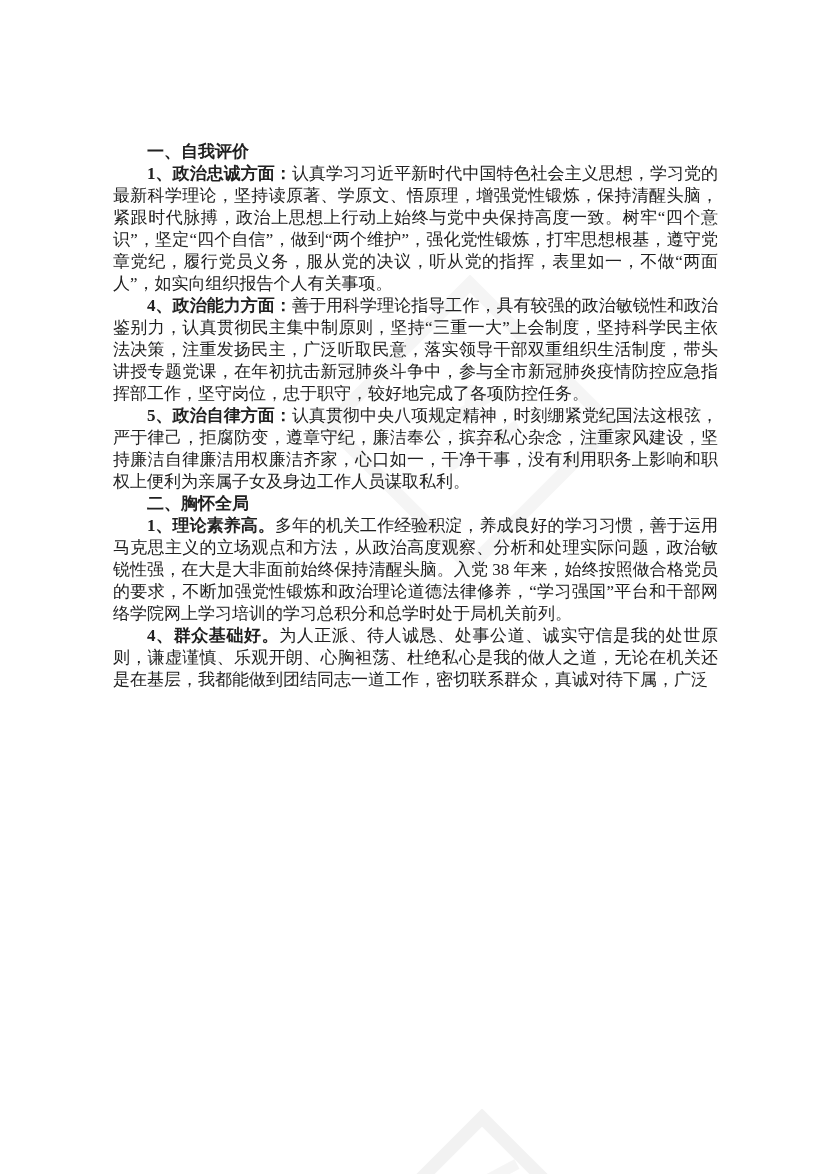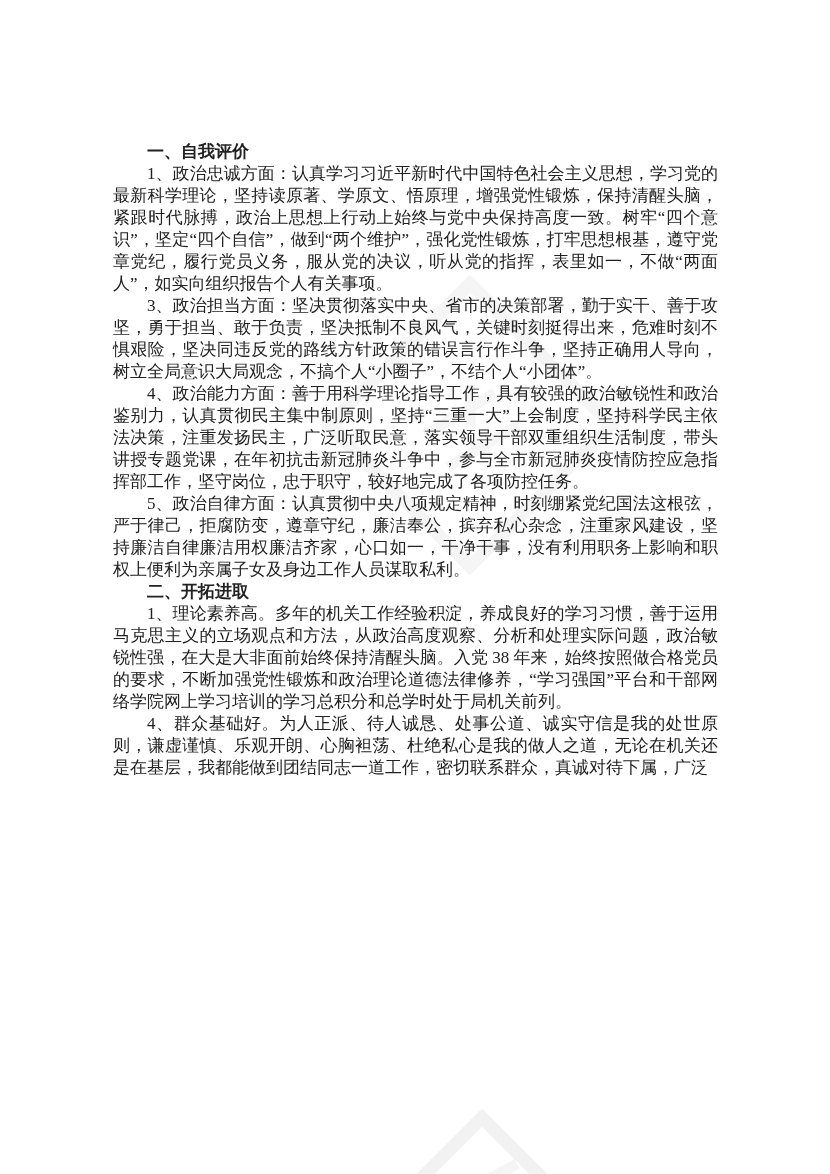--- a/index.html
+++ b/index.html
@@ -28,21 +28,21 @@
   }
   .content p {
     margin: 0;
     padding: 0;
     text-indent: 2em;
   }
   .content p.heading {
     font-weight: bold;
   }
   .lead {
-    font-weight: normal;
+    font-weight: bold;
   }
   .wm {
     position: absolute;
     pointer-events: none;
   }
   .wm-mid    { left: 320px; top: 275px; }
   .wm-bottom { left: 332px; top: 1109px; }
 </style>
 </head>
 <body>
@@ -62,33 +62,30 @@
   <div class="content">
 
     <p class="heading">一、自我评价</p>
 
 
     <p>
       <span class="lead">1、政治忠诚方面：</span><span>认真学习习近平新时代中国特色社会主义思想，学习党的最新科学理论，坚持读原著、学原文、悟原理，增强党性锻炼，保持清醒头脑，紧跟时代脉搏，政治上思想上行动上始终与党中央保持高度一致。树牢“四个意识”，坚定“四个自信”，做到“两个维护”，强化党性锻炼，打牢思想根基，遵守党章党纪，履行党员义务，服从党的决议，听从党的指挥，表里如一，不做“两面人”，如实向组织报告个人有关事项。</span>
     </p>
 
 
-    <p>
-      <span class="lead">3、政治担当方面：</span><span>坚决贯彻落实中央、省市的决策部署，勤于实干、善于攻坚，勇于担当、敢于负责，坚决抵制不良风气，关键时刻挺得出来，危难时刻不惧艰险，坚决同违反党的路线方针政策的错误言行作斗争，坚持正确用人导向，树立全局意识大局观念，不搞个人“小圈子”，不结个人“小团体”。</span>
-    </p>
 
     <p>
       <span class="lead">4、政治能力方面：</span><span>善于用科学理论指导工作，具有较强的政治敏锐性和政治鉴别力，认真贯彻民主集中制原则，坚持“三重一大”上会制度，坚持科学民主依法决策，注重发扬民主，广泛听取民意，落实领导干部双重组织生活制度，带头讲授专题党课，在年初抗击新冠肺炎斗争中，参与全市新冠肺炎疫情防控应急指挥部工作，坚守岗位，忠于职守，较好地完成了各项防控任务。</span>
     </p>
 
     <p>
       <span class="lead">5、政治自律方面：</span><span>认真贯彻中央八项规定精神，时刻绷紧党纪国法这根弦，严于律己，拒腐防变，遵章守纪，廉洁奉公，摈弃私心杂念，注重家风建设，坚持廉洁自律廉洁用权廉洁齐家，心口如一，干净干事，没有利用职务上影响和职权上便利为亲属子女及身边工作人员谋取私利。</span>
     </p>
 
-    <p class="heading">二、开拓进取</p>
+    <p class="heading">二、胸怀全局</p>
 
     <p>
       <span class="lead">1、理论素养高。</span><span>多年的机关工作经验积淀，养成良好的学习习惯，善于运用马克思主义的立场观点和方法，从政治高度观察、分析和处理实际问题，政治敏锐性强，在大是大非面前始终保持清醒头脑。入党 38 年来，始终按照做合格党员的要求，不断加强党性锻炼和政治理论道德法律修养，“学习强国”平台和干部网络学院网上学习培训的学习总积分和总学时处于局机关前列。</span>
     </p>
 
 
 
     <p>
       <span class="lead">4、群众基础好。</span><span>为人正派、待人诚恳、处事公道、诚实守信是我的处世原则，谦虚谨慎、乐观开朗、心胸袒荡、杜绝私心是我的做人之道，无论在机关还是在基层，我都能做到团结同志一道工作，密切联系群众，真诚对待下属，广泛</span>
     </p>

